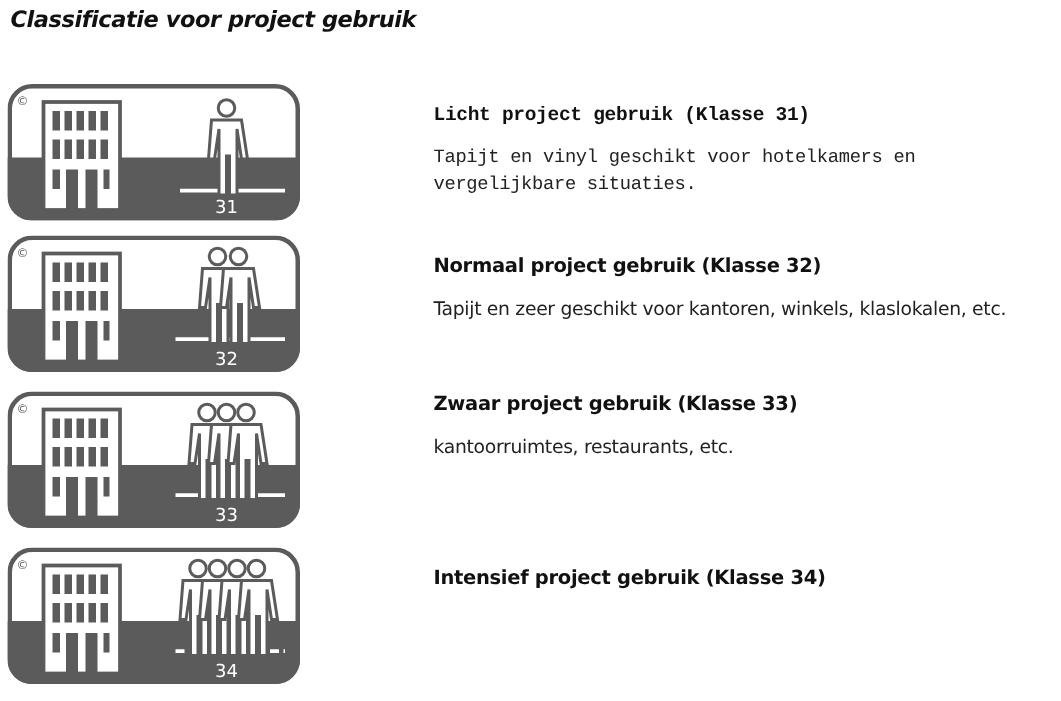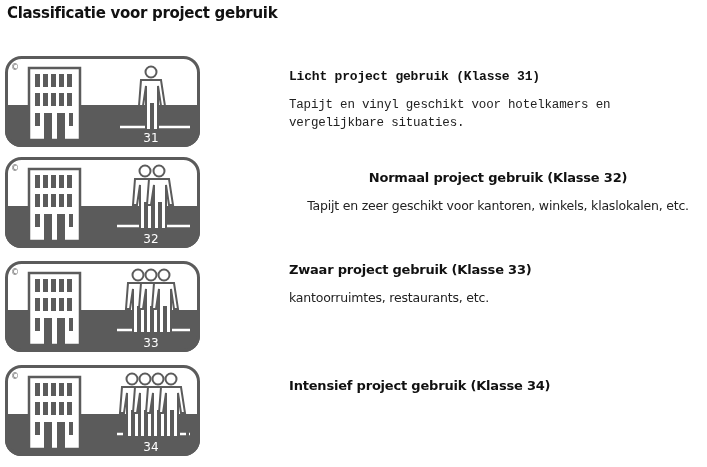--- a/index.html
+++ b/index.html
@@ -1,19 +1,19 @@
 <!DOCTYPE html>
 <html><head>
   <meta charset="utf-8">
   <style>
     html, body { margin: 0; padding: 0; background: #ffffff; }
     body { width: 707px; height: 467px; position: relative; overflow: hidden;
            font-family: "DejaVu Sans", sans-serif; color: #111; }
     .title { position: absolute; left: 7px; top: 4px; font-size: 15px; font-weight: bold;
-             letter-spacing: -0.3px; color: #111; }
+             font-style: italic; letter-spacing: -0.3px; color: #111; }
     .row { position: absolute; left: 0; width: 707px; }
     .badge { position: absolute; left: 5px; top: 0; width: 195px; height: 91px; }
     .badge svg { display: block; }
     .text { position: absolute; left: 289px; top: 0; width: 418px; }
     .heading { font-size: 13px; font-weight: bold; color: #111; line-height: 18px; letter-spacing: -0.2px; }
     .desc { font-size: 12.5px; color: #222; line-height: 18px; margin-top: 10px; letter-spacing: -0.2px; }
     .desc + .desc { margin-top: 8px; }
   </style>
 </head>
 <body>
@@ -101,21 +101,21 @@
       <line x1="112" y1="69" x2="185" y2="69" stroke="#ffffff" stroke-width="2.5"></line>
       <g fill="#ffffff" stroke="#5b5b5b" stroke-width="2">
         <circle cx="140" cy="14" r="5.5"></circle>
         <path d="M130 22 h20 l4 26 h-4 l-3 -20 v44 h-5 v-26 h-2 v26 h-5 v-44 l-3 20 h-4 z"></path>
         <circle cx="154" cy="14" r="5.5"></circle>
         <path d="M144 22 h20 l4 26 h-4 l-3 -20 v44 h-5 v-26 h-2 v26 h-5 v-44 l-3 20 h-4 z"></path>
       </g>
       <text x="146" y="86" font-size="12" fill="#ffffff" text-anchor="middle" font-family="DejaVu Sans, sans-serif">32</text>
     </svg>
   </div>
-  <div class="text" style="top:12px;text-align:center;">
+  <div class="text" style="top:12px;">
     <div class="heading">Normaal project gebruik (Klasse 32)</div>
     <div class="desc">Tapijt en zeer geschikt voor kantoren, winkels, klaslokalen, etc.</div>
   </div>
 </div>
 
 <div class="row" style="top:261px;">
   <div class="badge">
     <svg width="195" height="91" viewBox="0 0 195 91">
       <defs>
           <clipPath id="c3">

